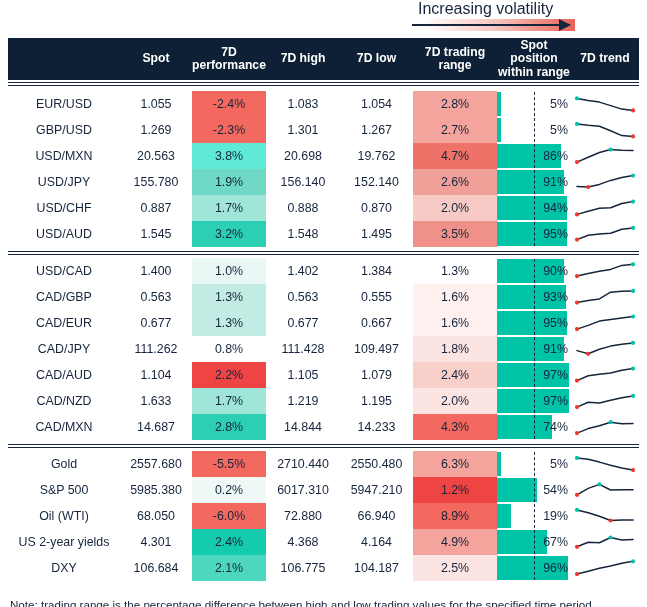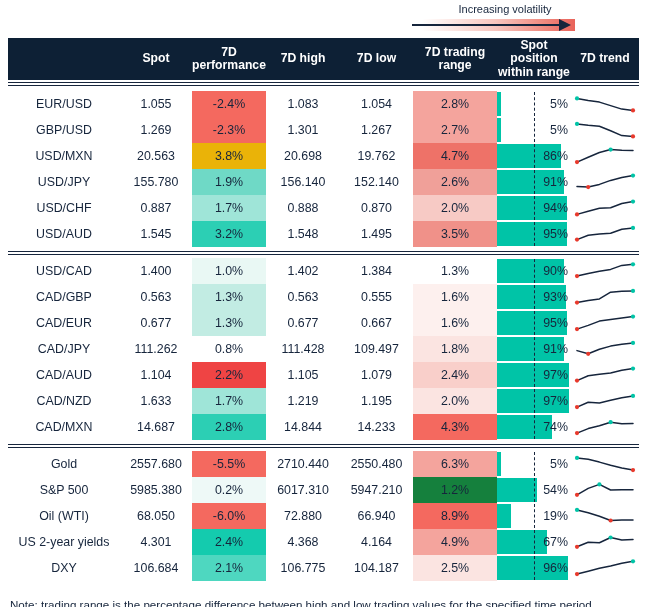--- a/index.html
+++ b/index.html
@@ -17,23 +17,23 @@
   }
 
   
   .vol-legend {
     position: absolute;
     left: 412px;
     top: 2px;
     width: 180px;
   }
   .vol-legend-label {
-    font-size: 11px;
+    font-size: 16px;
     color: #16253c;
-    text-align: center;
+    text-align: left;
     padding-left: 6px;
     line-height: 14px;
     white-space: nowrap;
   }
   .vol-arrow-wrap {
     position: relative;
     height: 14px;
     margin-top: 2px;
     width: 163px;
   }
@@ -272,21 +272,21 @@
           <svg width="62" height="24" viewBox="0 0 62 24">
             <path d="M3.0 5.9 L14.2 7.2 L25.4 8.2 L36.6 12.8 L47.8 17.6 L59.0 18.4" fill="none" stroke="#16253c" stroke-width="1.5" stroke-linecap="round" stroke-linejoin="round"></path>
             <circle cx="3.0" cy="5.9" r="2.1" fill="#00c4a7"></circle>
             <circle cx="59.0" cy="18.4" r="2.1" fill="#e8392c"></circle>
           </svg>
         </td>
       </tr>
       <tr>
         <td class="name-col">USD/MXN</td>
         <td>20.563</td>
-        <td style="background:#eab308">3.8%</td>
+        <td style="background:#5eead4">3.8%</td>
         <td>20.698</td>
         <td>19.762</td>
         <td style="background:#ee7268">4.7%</td>
         <td class="pos-cell">
           <div class="pos-track">
             <div class="pos-fill" style="width:86%;background:#00c4a7"></div>
             <div class="pos-mid"></div>
             <div class="pos-value">86%</div>
           </div>
         </td>
@@ -549,21 +549,21 @@
             <circle cx="59.0" cy="18.1" r="2.1" fill="#e8392c"></circle>
           </svg>
         </td>
       </tr>
       <tr>
         <td class="name-col">S&amp;P 500</td>
         <td>5985.380</td>
         <td style="background:#eef9f7">0.2%</td>
         <td>6017.310</td>
         <td>5947.210</td>
-        <td style="background:#15803d">1.2%</td>
+        <td style="background:#ef4444">1.2%</td>
         <td class="pos-cell">
           <div class="pos-track">
             <div class="pos-fill" style="width:54%;background:#00c4a7"></div>
             <div class="pos-mid"></div>
             <div class="pos-value">54%</div>
           </div>
         </td>
         <td class="trend-cell">
           <svg width="62" height="24" viewBox="0 0 62 24">
             <path d="M3.0 16.8 L14.2 10.4 L25.4 6.4 L36.6 12.0 L47.8 11.7 L59.0 11.7" fill="none" stroke="#16253c" stroke-width="1.5" stroke-linecap="round" stroke-linejoin="round"></path>

